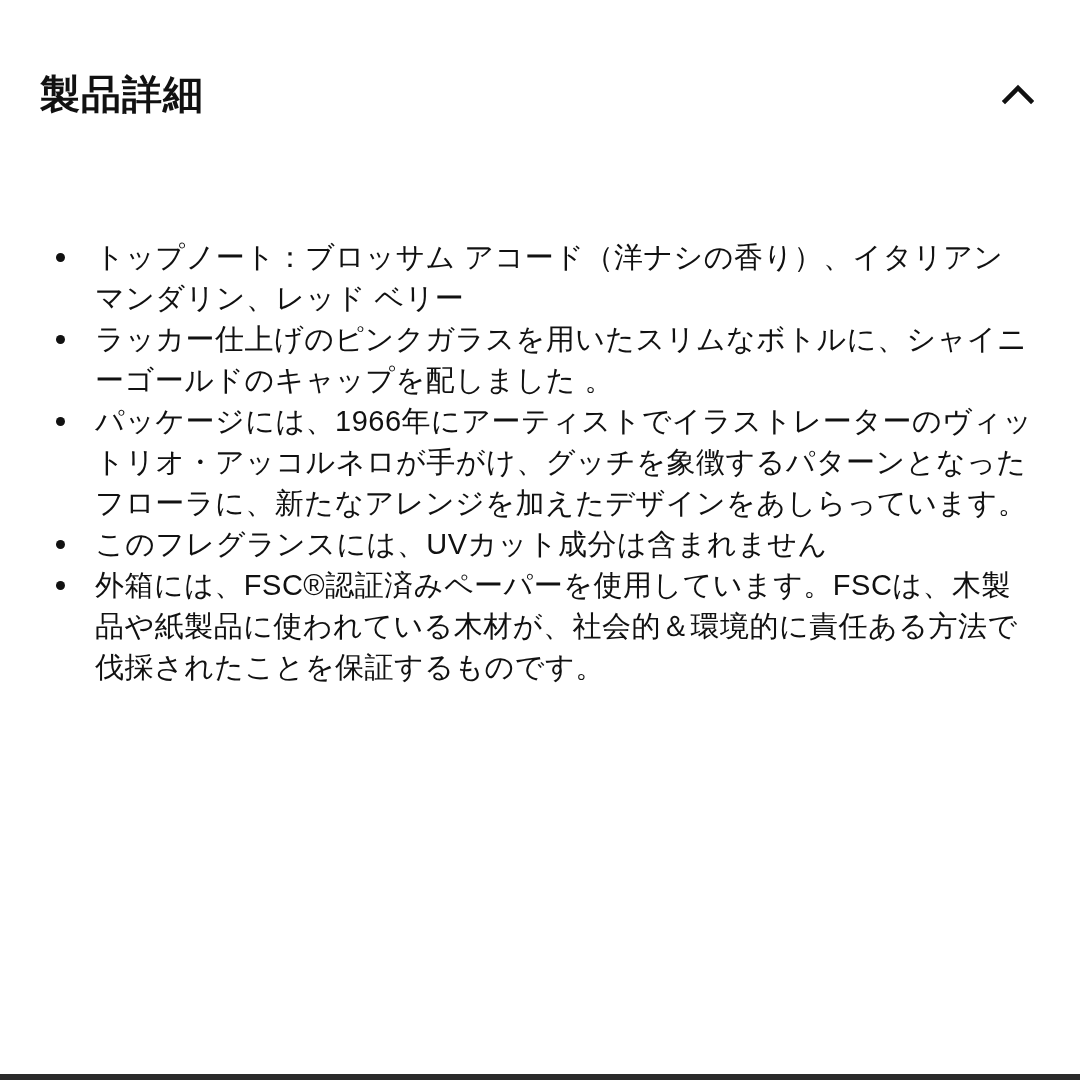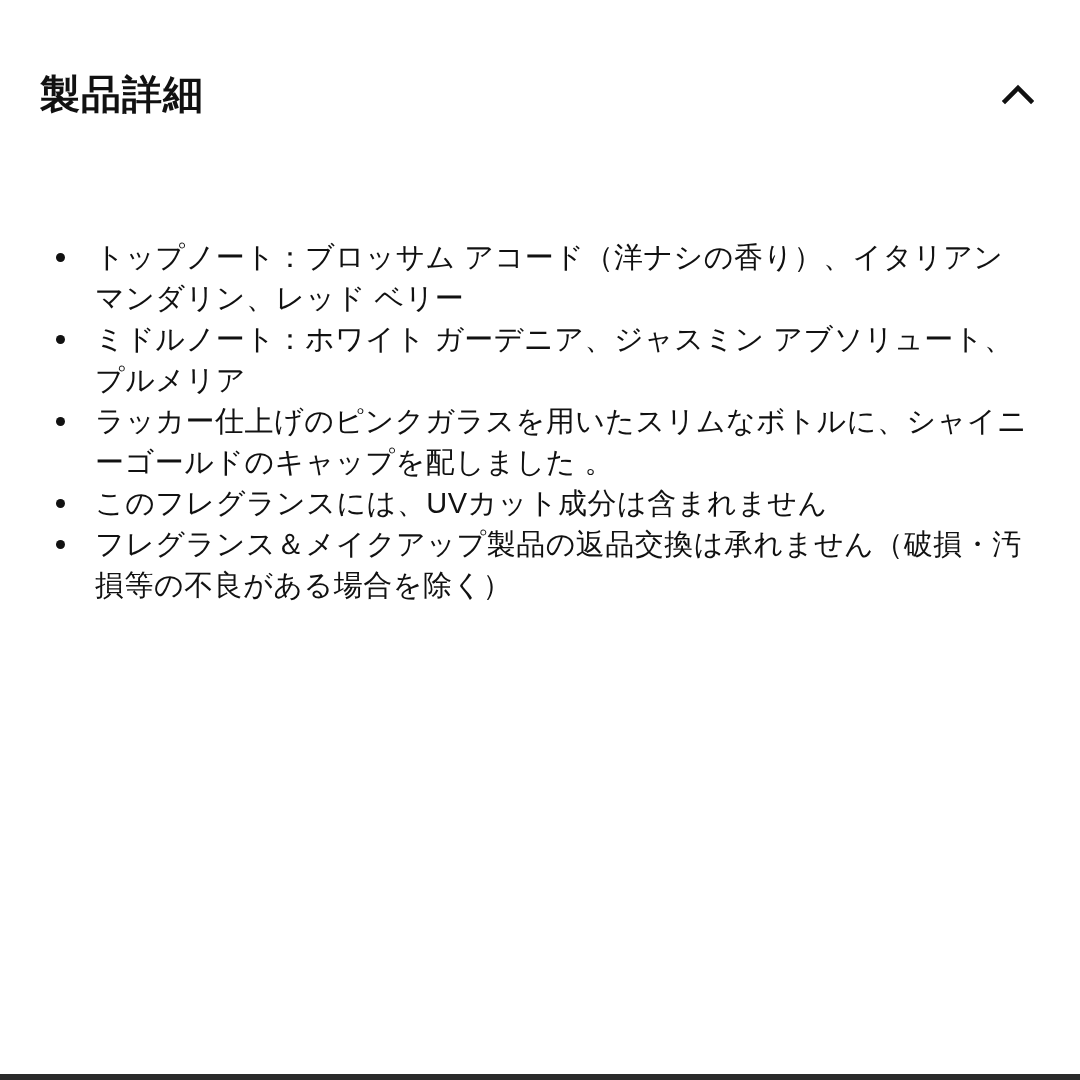--- a/index.html
+++ b/index.html
@@ -72,31 +72,31 @@
     </svg>
   </div>
 
   <ul class="details-list">
     <li>
       <span class="dot"></span>
       <span class="li-text">トップノート：ブロッサム アコード（洋ナシの香り）、イタリアン マンダリン、レッド ベリー</span>
     </li>
     <li>
       <span class="dot"></span>
-      <span class="li-text">ミドルノート：ホワイト ガーデニア、ジャスミン アブソリュート、プルメリア</span>
+      <span class="li-text">ラッカー仕上げのピンクガラスを用いたスリムなボトルに、シャイニーゴールドのキャップを配しました 。</span>
     </li>
     <li>
       <span class="dot"></span>
-      <span class="li-text">ラッカー仕上げのピンクガラスを用いたスリムなボトルに、シャイニーゴールドのキャップを配しました 。</span>
+      <span class="li-text">パッケージには、1966年にアーティストでイラストレーターのヴィットリオ・アッコルネロが手がけ、グッチを象徴するパターンとなったフローラに、新たなアレンジを加えたデザインをあしらっています。</span>
     </li>
     <li>
       <span class="dot"></span>
       <span class="li-text">このフレグランスには、UVカット成分は含まれません</span>
     </li>
     <li>
       <span class="dot"></span>
-      <span class="li-text">フレグランス＆メイクアップ製品の返品交換は承れません（破損・汚損等の不良がある場合を除く）</span>
+      <span class="li-text">外箱には、FSC®認証済みペーパーを使用しています。FSCは、木製品や紙製品に使われている木材が、社会的＆環境的に責任ある方法で伐採されたことを保証するものです。</span>
     </li>
   </ul>
 
   <div class="bottom-bar"></div>
 
 </div>
 
 </body></html>

